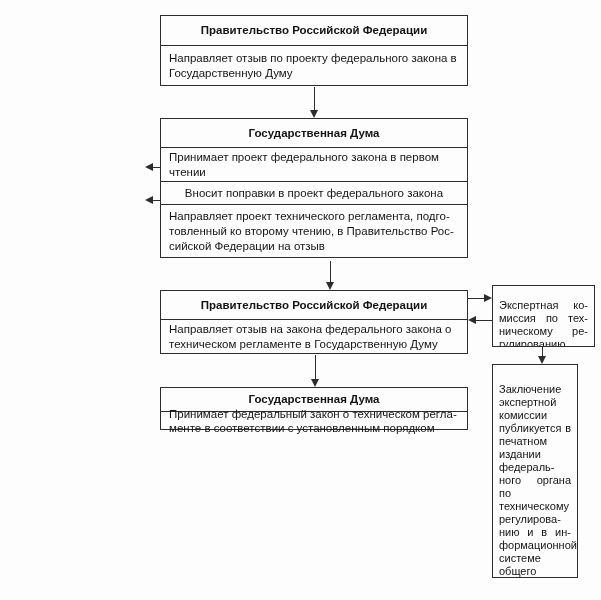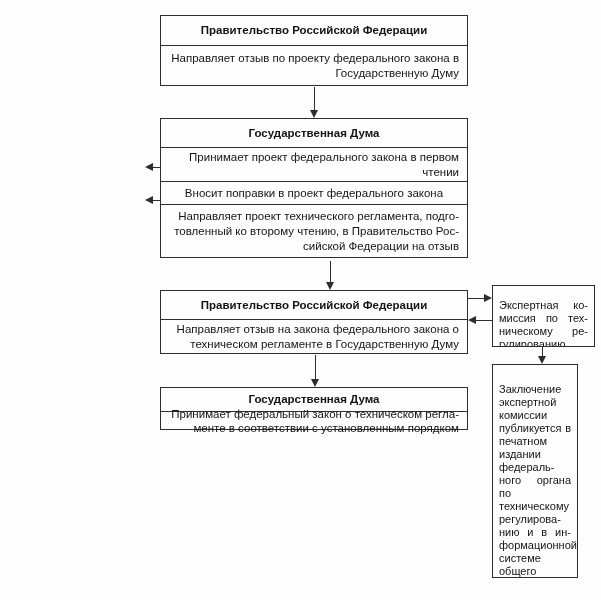--- a/index.html
+++ b/index.html
@@ -15,21 +15,21 @@
     height: 600px;
     background: var(--paper);
     overflow: hidden;
   }
   .node { position:absolute; box-sizing:border-box; }
   .cell {
     box-sizing:border-box;
     border:1px solid var(--border);
     background:var(--paper);
     display:flex; align-items:center; justify-content:center;
-    text-align:right;
+    text-align:left;
     padding:2px 8px;
     font-size:11.5px; line-height:15px;
     color:var(--ink);
     width:100%;
   }
   .cell + .cell { margin-top:-1px; }
   .hdr { font-weight:bold; }
   .side {
     position:absolute; box-sizing:border-box;
     border:1px solid var(--border);

